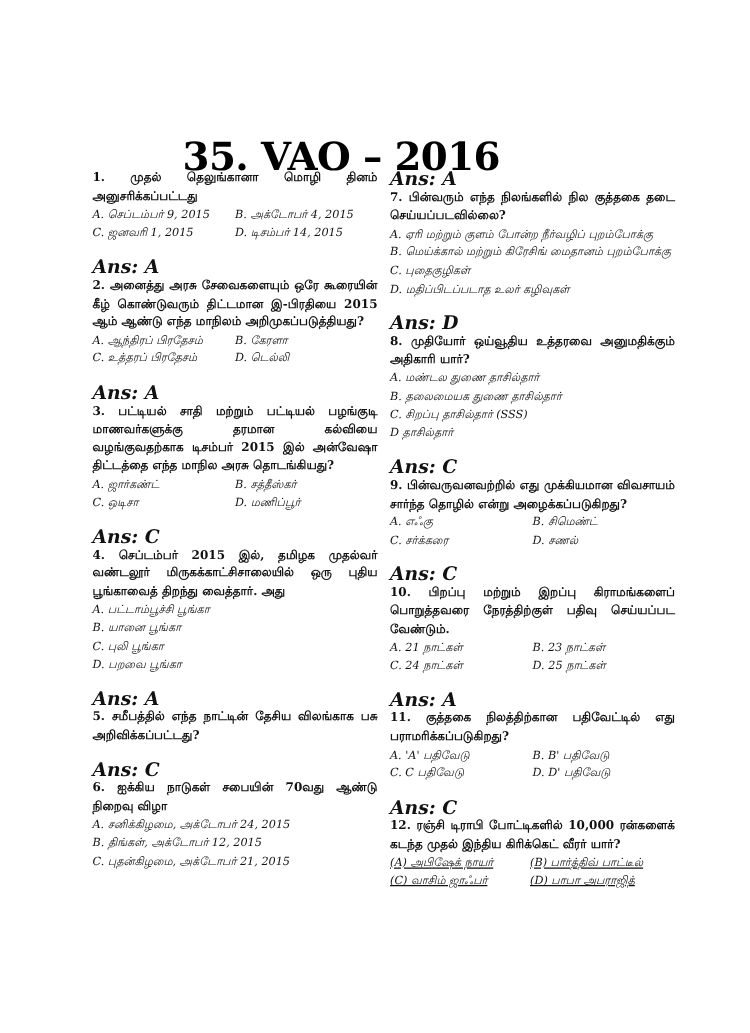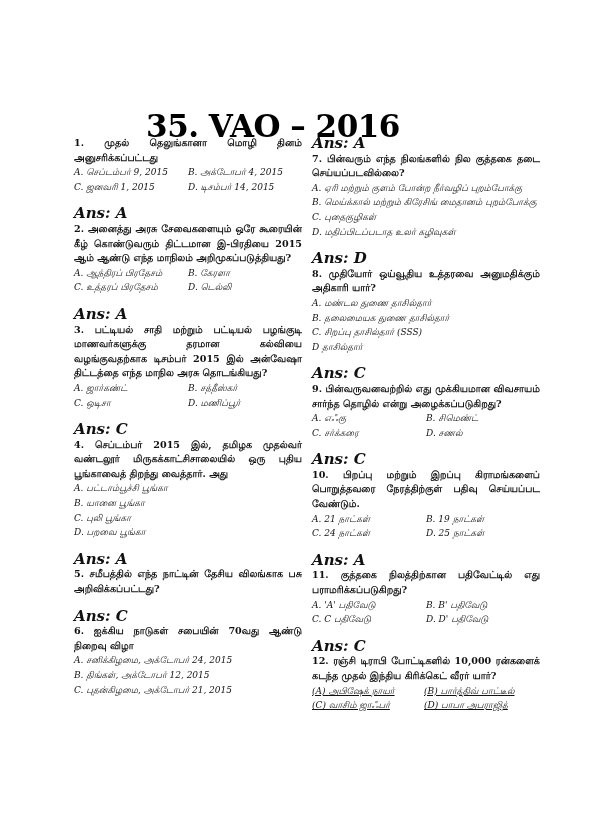--- a/index.html
+++ b/index.html
@@ -114,21 +114,21 @@
       <div class="opt">C. சர்க்கரை</div>
       <div class="opt">D. சணல்</div>
     </div>
   </div>
 
   <div class="question-block">
     <div class="ans">Ans: C</div>
     <div class="q"><span>10.</span> <span>பிறப்பு மற்றும் இறப்பு கிராமங்களைப் பொறுத்தவரை நேரத்திற்குள் பதிவு செய்யப்பட வேண்டும்.</span></div>
     <div class="opts-grid">
       <div class="opt">A. 21 நாட்கள்</div>
-      <div class="opt">B. 19 நாட்கள்</div>
+      <div class="opt">B. 23 நாட்கள்</div>
       <div class="opt">C. 24 நாட்கள்</div>
       <div class="opt">D. 25 நாட்கள்</div>
     </div>
   </div>
 
   <div class="question-block">
     <div class="ans">Ans: A</div>
     <div class="q"><span>11.</span> <span>குத்தகை நிலத்திற்கான பதிவேட்டில் எது பராமரிக்கப்படுகிறது?</span></div>
     <div class="opts-grid">
       <div class="opt">A. 'A' பதிவேடு</div>

